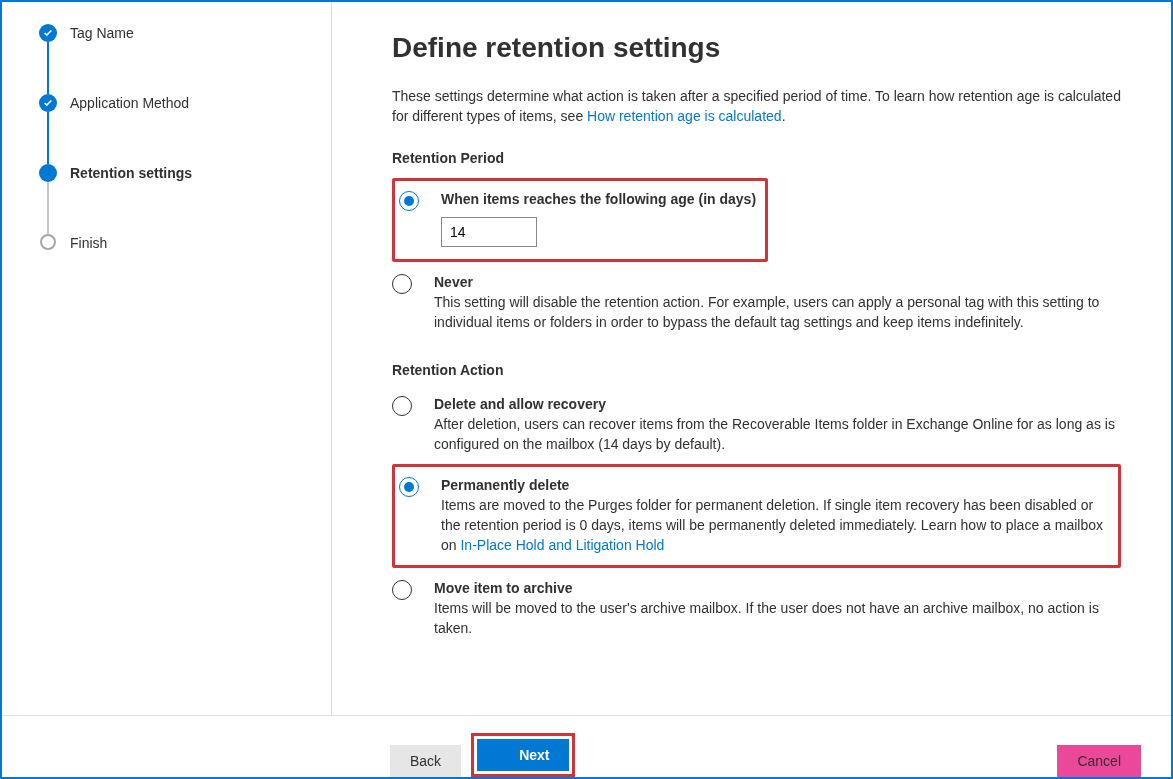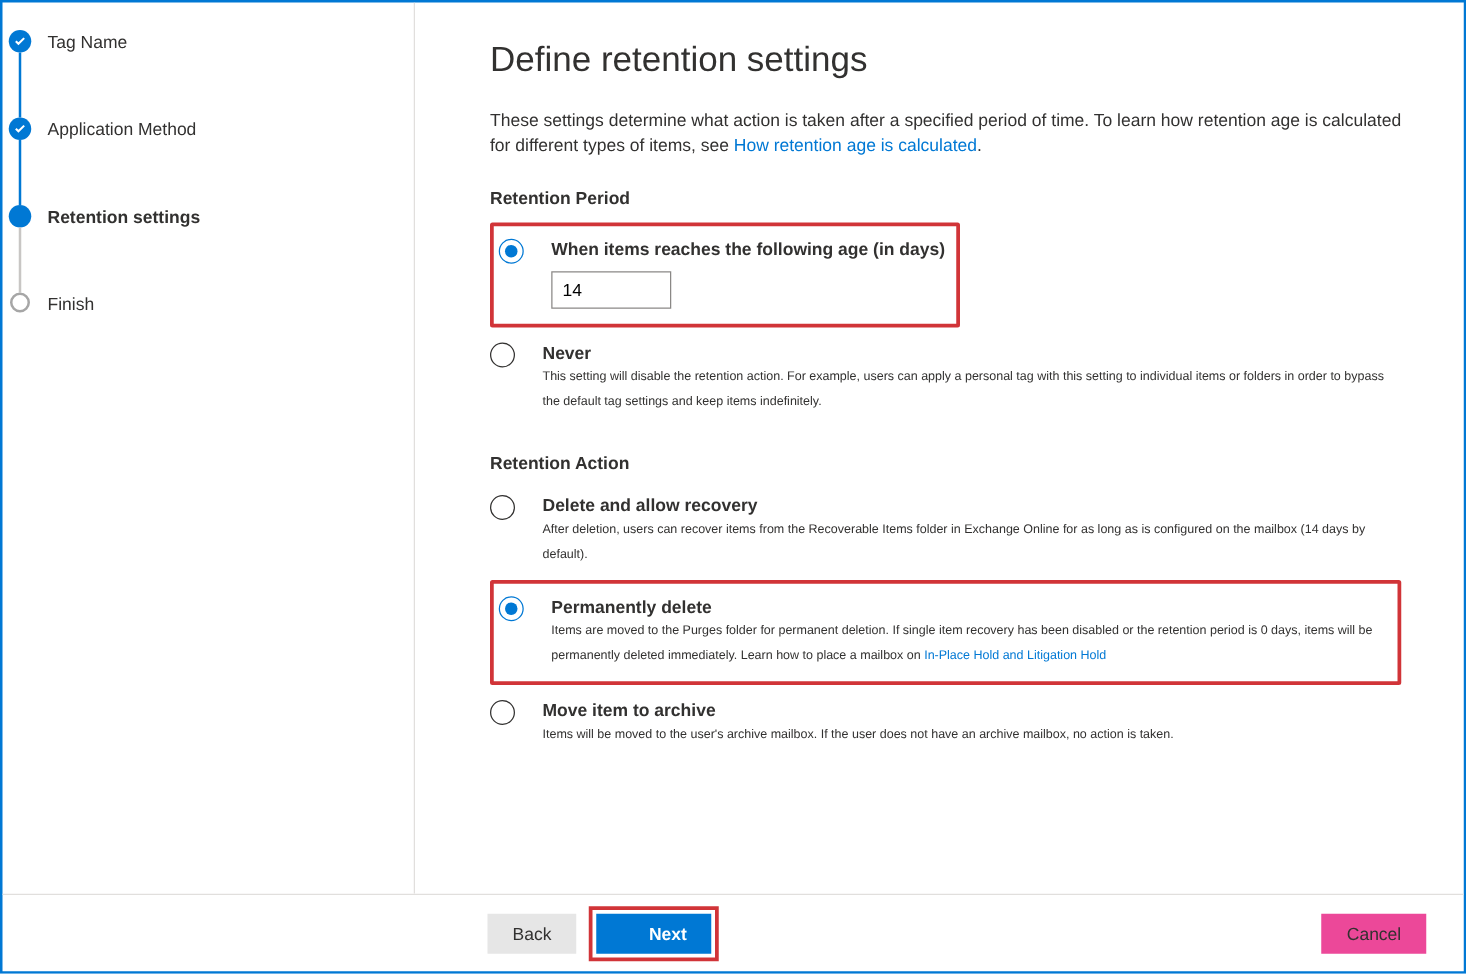--- a/index.html
+++ b/index.html
@@ -17,21 +17,21 @@
       flex-direction: column;
     }
     .body-area {
       display: flex;
       flex: 1;
       overflow: hidden;
     }
     .sidebar {
       width: 330px;
       border-right: 1px solid #e1dfdd;
-      padding: 22px 4px;
+      padding: 22px 36px;
     }
     .step {
       display: flex;
       align-items: flex-start;
       margin-bottom: 0;
     }
     .step-indicator {
       display: flex;
       flex-direction: column;
       align-items: center;
@@ -80,21 +80,21 @@
     .step-label.current {
       font-weight: 600;
     }
     .main {
       flex: 1;
       padding: 30px 50px 20px 60px;
       overflow-y: auto;
     }
     .main h1 {
       font-size: 28px;
-      font-weight: 400;
+      font-weight: 700;
       margin-bottom: 22px;
       color: #323130;
     }
     .description {
       font-size: 14px;
       line-height: 20px;
       margin-bottom: 24px;
       color: #323130;
     }
     .link {
@@ -142,21 +142,21 @@
     .option-body {
       flex: 1;
       margin-left: 12px;
     }
     .option-label {
       font-weight: 600;
       font-size: 14px;
       margin-bottom: 2px;
     }
     .option-desc {
-      font-size: 10px;
+      font-size: 14px;
       color: #323130;
       line-height: 20px;
       margin-top: 2px;
     }
     .age-input {
       margin-top: 8px;
       margin-left: 0px;
       width: 96px;
       height: 30px;
       border: 1px solid #8a8886;
@@ -172,21 +172,21 @@
     }
     .highlight-box2 {
       border: 3px solid #d13438;
       padding: 4px 6px 6px 4px;
       border-radius: 2px;
     }
     .footer {
       height: 62px;
       border-top: 1px solid #e1dfdd;
       display: flex;
-      align-items: center;
+      align-items: flex-end;
       padding: 0 30px 0 388px;
     }
     .btn {
       height: 32px;
       padding: 0 20px;
       font-size: 14px;
       font-family: inherit;
       border: none;
       cursor: pointer;
       margin-right: 10px;

